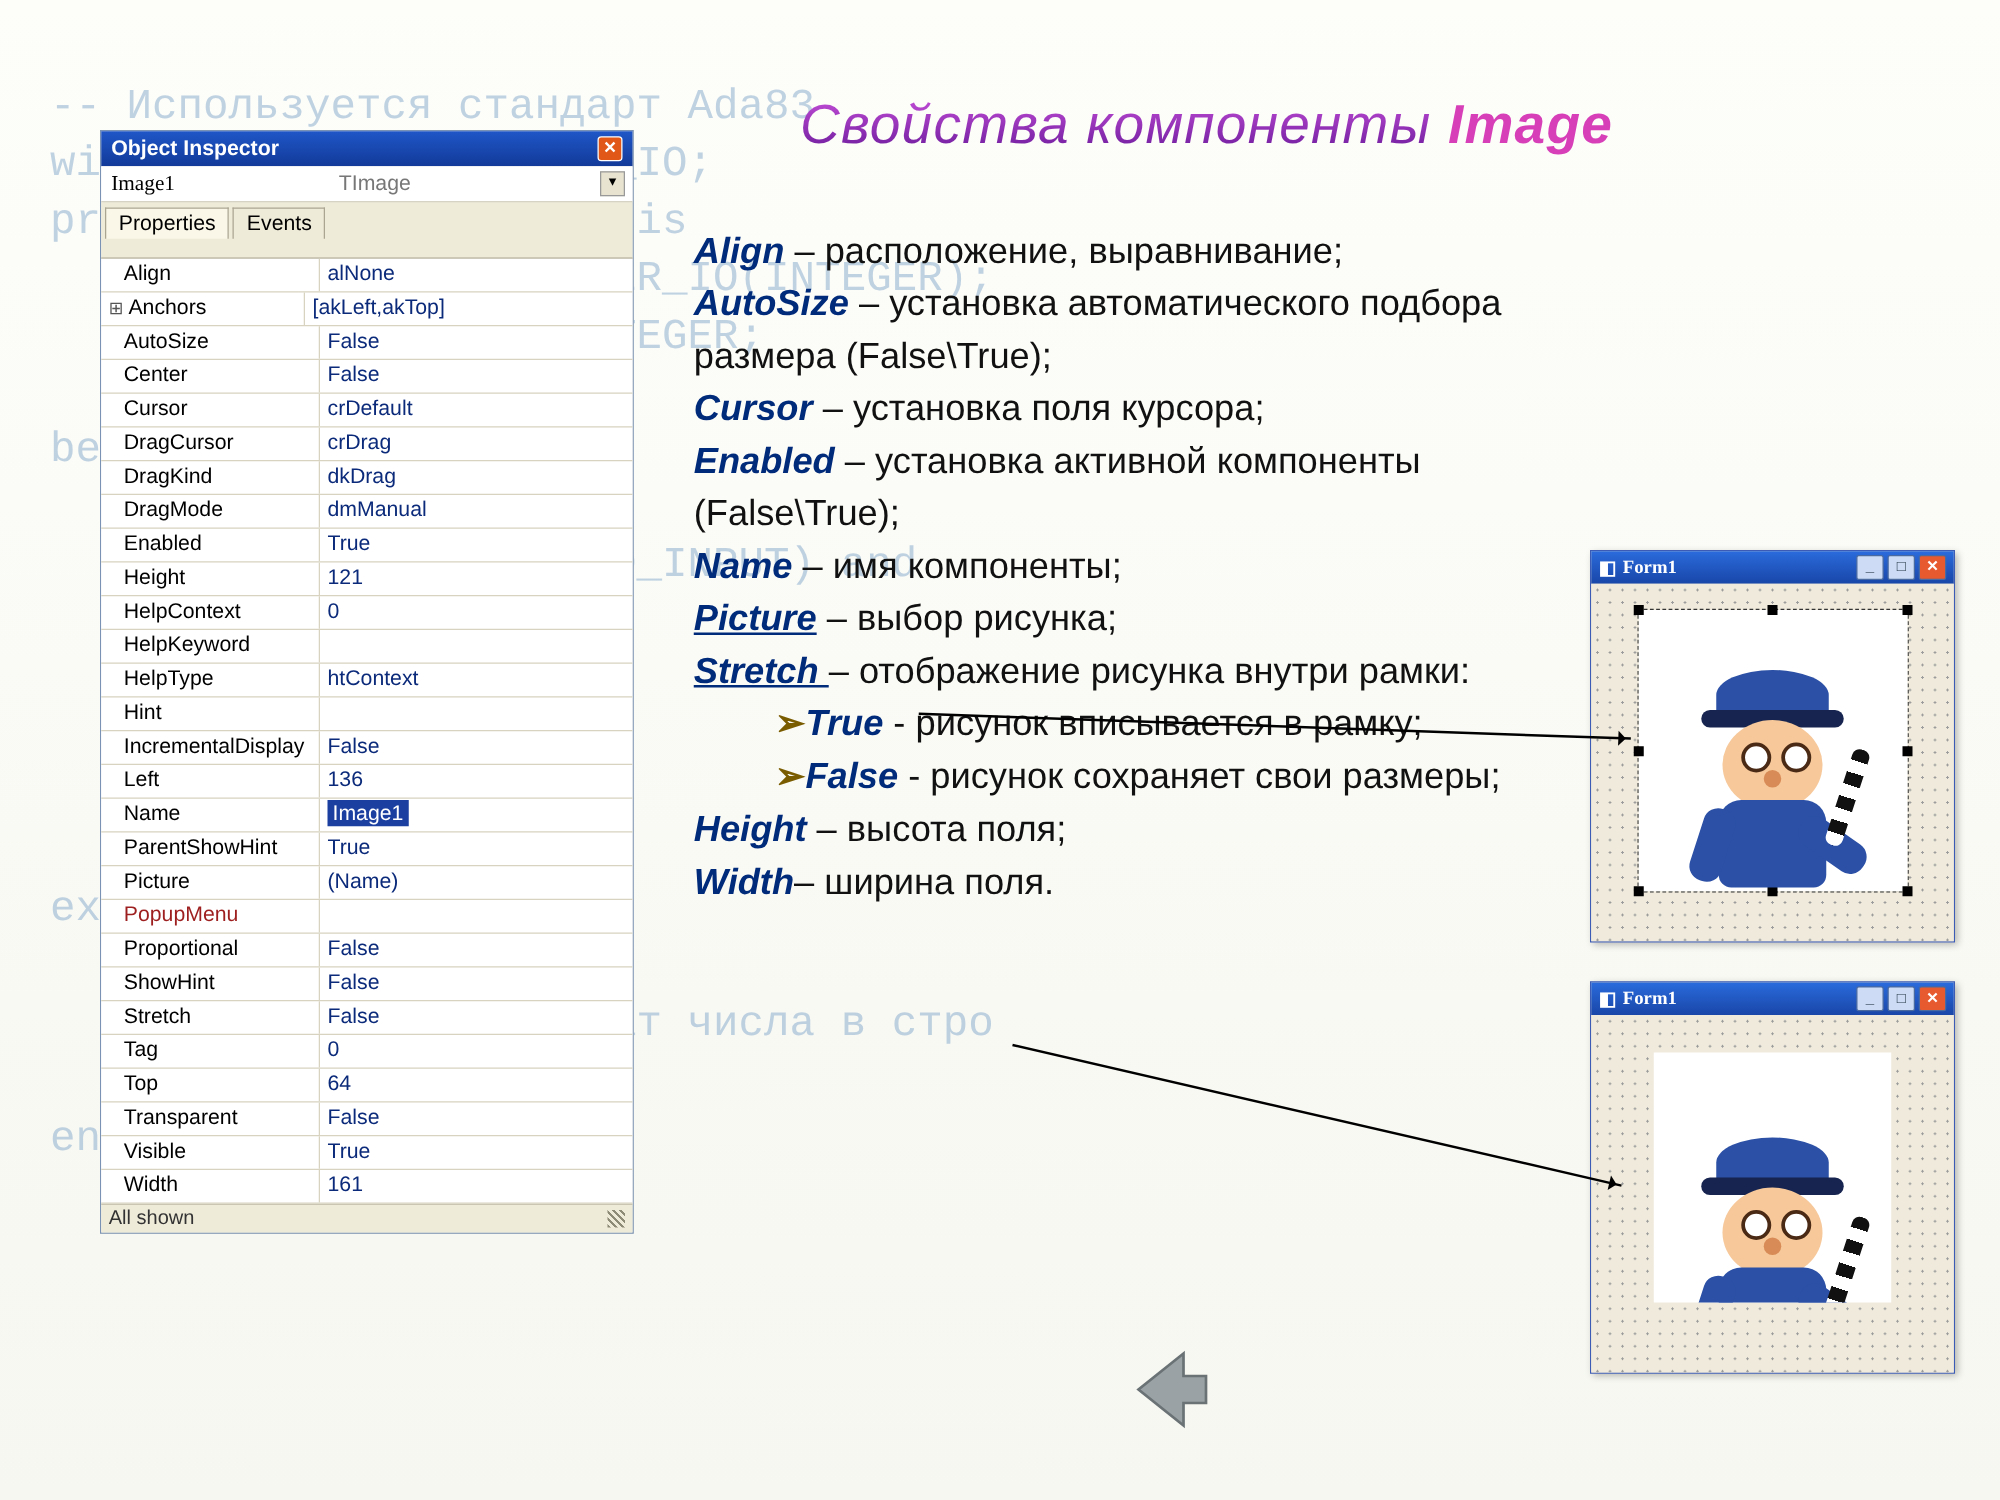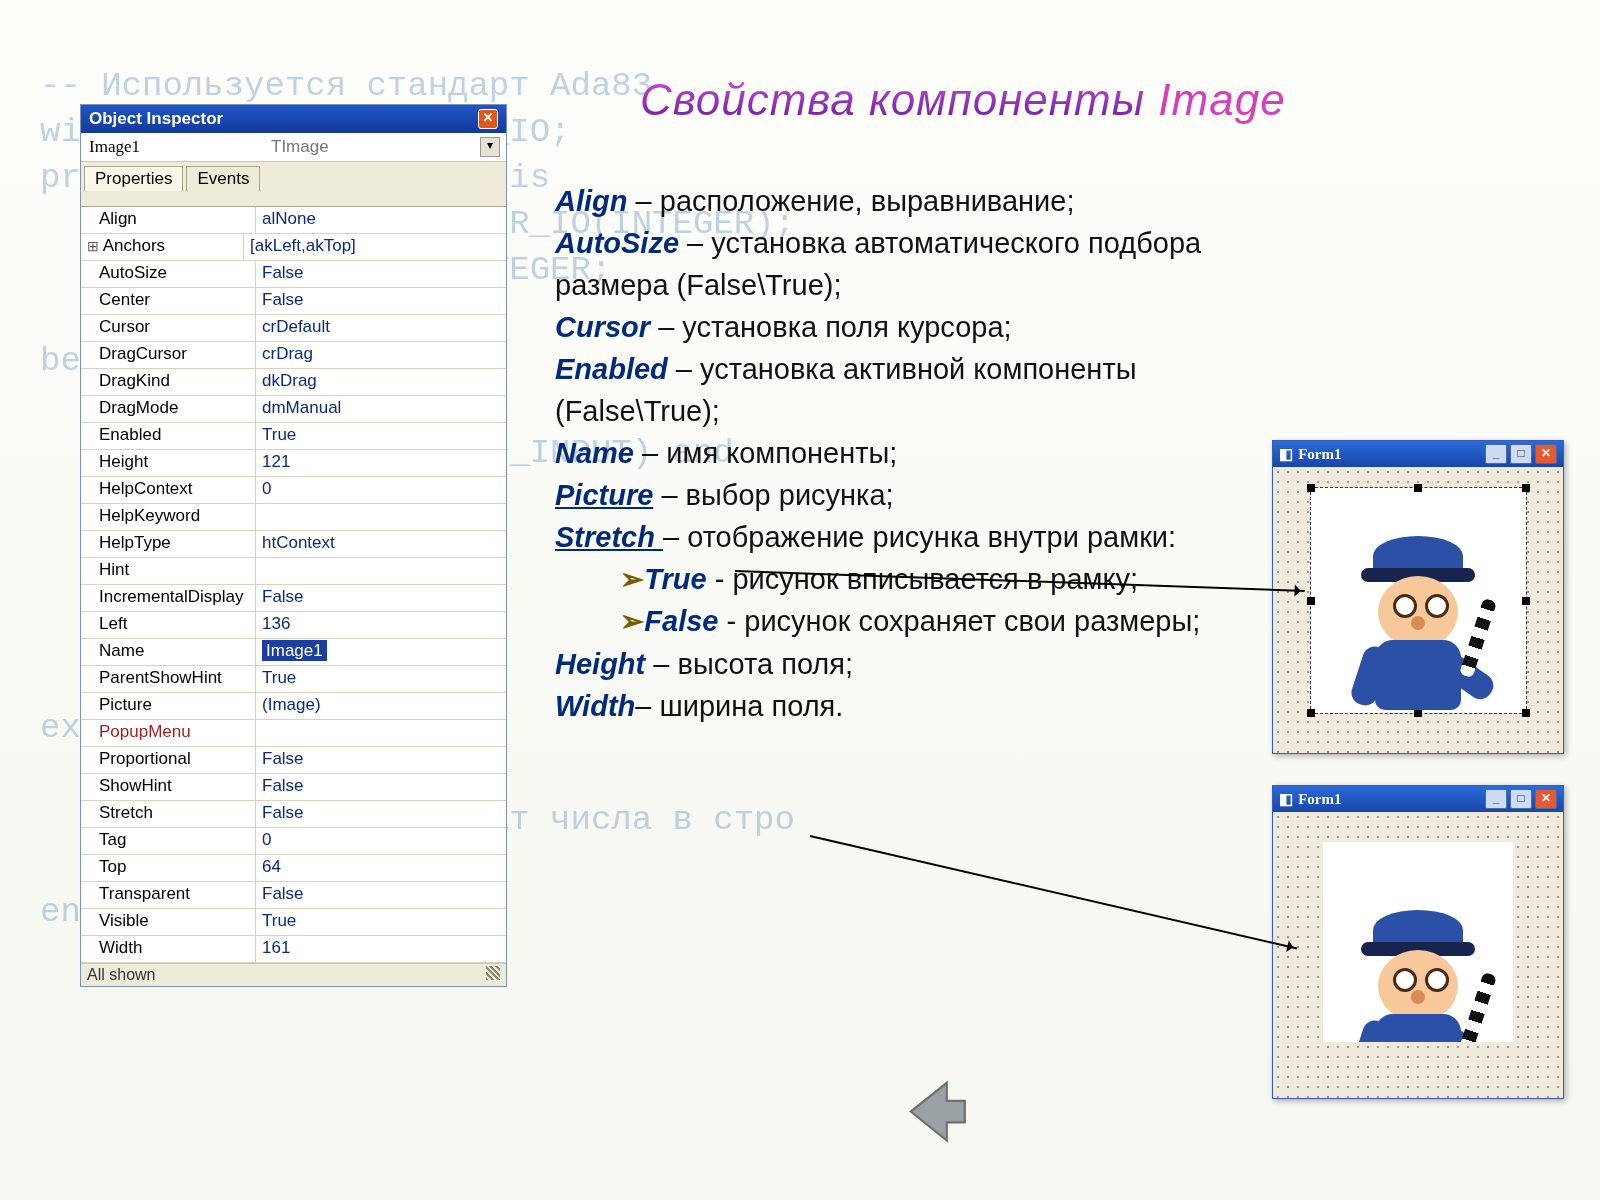--- a/index.html
+++ b/index.html
@@ -1,20 +1,20 @@
 <!DOCTYPE html>
 <html><head>
 <meta charset="utf-8">
 <style>
 html,body{margin:0;padding:0;width:1600px;height:1200px;font-family:Arial,Helvetica,sans-serif;background:#fff;overflow:hidden}
 .stage{position:relative;width:1600px;height:1200px;background:linear-gradient(180deg,#fdfdfa,#f7f7f1)}
 .ghost{position:absolute;left:40px;top:30px;font-family:"Courier New",monospace;font-size:34px;color:rgba(140,175,205,.55);white-space:pre;pointer-events:none;line-height:1.35}
 .heading{position:absolute;left:640px;top:75px;font-size:44px;font-style:italic;letter-spacing:1px}
 .heading .grad{background:linear-gradient(180deg,#c64fd9,#6a1b9a);-webkit-background-clip:text;background-clip:text;color:transparent;font-weight:400}
-.heading .pink{color:#d63fb8;font-weight:400}
+.heading .pink{color:#d63fb8;font-weight:700}
 .body{position:absolute;left:555px;top:180px;width:700px;font-size:29px;line-height:1.45;color:#111}
 .body b{font-weight:bold;font-style:italic;color:#002a7a}
 .body u{text-decoration:underline}
 .sub{margin-left:65px}
 .bul{color:#7a5c00;font-weight:bold}
 .oi{position:absolute;left:80px;top:104px;width:425px;background:#efebd9;border:1px solid #7a93b5;font-family:Tahoma,Arial,sans-serif;font-size:17px;color:#000;box-shadow:0 0 0 1px #fff inset}
 .oi-title{background:linear-gradient(180deg,#1f56c7,#123a99);color:#fff;font-weight:bold;padding:4px 8px;display:flex;justify-content:space-between;align-items:center}
 .oi-close{width:18px;height:18px;border:1px solid #fff;background:#e15718;border-radius:3px;font:bold 13px/15px Arial;color:#fff;text-align:center}
 .oi-comp{display:flex;align-items:center;padding:3px 6px;background:#fff;border-bottom:1px solid #c9c5b2}
 .oi-comp input{border:none;font:17px Tahoma;width:150px;background:#fff}
@@ -24,21 +24,21 @@
 .tab{border:1px solid #aaa591;padding:2px 10px;margin-right:3px;background:#efebd9;border-bottom:none;position:relative;top:1px}
 .tab.active{background:#faf7e8}
 .grid{background:#fff}
 .row{display:flex;border-bottom:1px solid #d7d3c0;height:26px}
 .row .k{width:152px;padding:2px 4px 2px 18px;border-right:1px solid #d7d3c0;white-space:nowrap;overflow:hidden}
 .row .v{flex:1;padding:2px 6px;color:#0b2a7a;white-space:nowrap;overflow:hidden}
 .row.exp .k{padding-left:6px}
 .row.exp .k::before{content:"⊞";color:#555;margin-right:4px;font-size:14px}
 .row.red .k{color:#9e1f1f}
 .row.sel .v span{background:#1a3fa0;color:#fff;padding:1px 4px}
-.oi-status{background:#efebd9;padding:2px 6px;border-top:1px solid #c9c5b2;color:#333;font-size:16px;display:flex;justify-content:space-between}
+.oi-status{background:#efebd9;padding:2px 6px;border-top:1px solid #c9c5b2;color:#333;font-size:16px;display:flex;align-items:center;justify-content:space-between}
 .hatch{width:14px;height:14px;background:repeating-linear-gradient(45deg,#8d8a76,#8d8a76 2px,#efebd9 2px,#efebd9 4px)}
 .form{position:absolute;border:1px solid #3b5bb5;background:#efebd9;box-shadow:2px 2px 6px rgba(0,0,0,.3);font-family:Tahoma;font-size:15px}
 .form-title{background:linear-gradient(180deg,#2a6bdc,#1946a8);color:#fff;padding:3px 6px;display:flex;align-items:center;justify-content:space-between}
 .form-title .cap{display:flex;align-items:center;gap:5px;font-weight:bold}
 .wbtn{display:flex;gap:3px}
 .wbtn span{width:20px;height:18px;background:#cddcf4;border:1px solid #4a6aa0;border-radius:2px;font:bold 12px/16px Arial;text-align:center;color:#234}
 .wbtn span.x{background:#e75a2f;color:#fff}
 .form-body{background-image:radial-gradient(#9c9c9c 1px,transparent 1px);background-size:10px 10px;background-color:#efeadb;padding:8px}
 .sel-box{border:1px dashed #333;position:relative}
 .handle{position:absolute;width:8px;height:8px;background:#000}
@@ -186,21 +186,21 @@
         <div class="row sel">
           <div class="k">Name</div>
           <div class="v"><span>Image1</span></div>
         </div>
         <div class="row">
           <div class="k">ParentShowHint</div>
           <div class="v"><span>True</span></div>
         </div>
         <div class="row">
           <div class="k">Picture</div>
-          <div class="v"><span>(Image)</span></div>
+          <div class="v"><span>(Name)</span></div>
         </div>
         <div class="row red">
           <div class="k">PopupMenu</div>
           <div class="v"><span></span></div>
         </div>
         <div class="row">
           <div class="k">Proportional</div>
           <div class="v"><span>False</span></div>
         </div>
         <div class="row">

